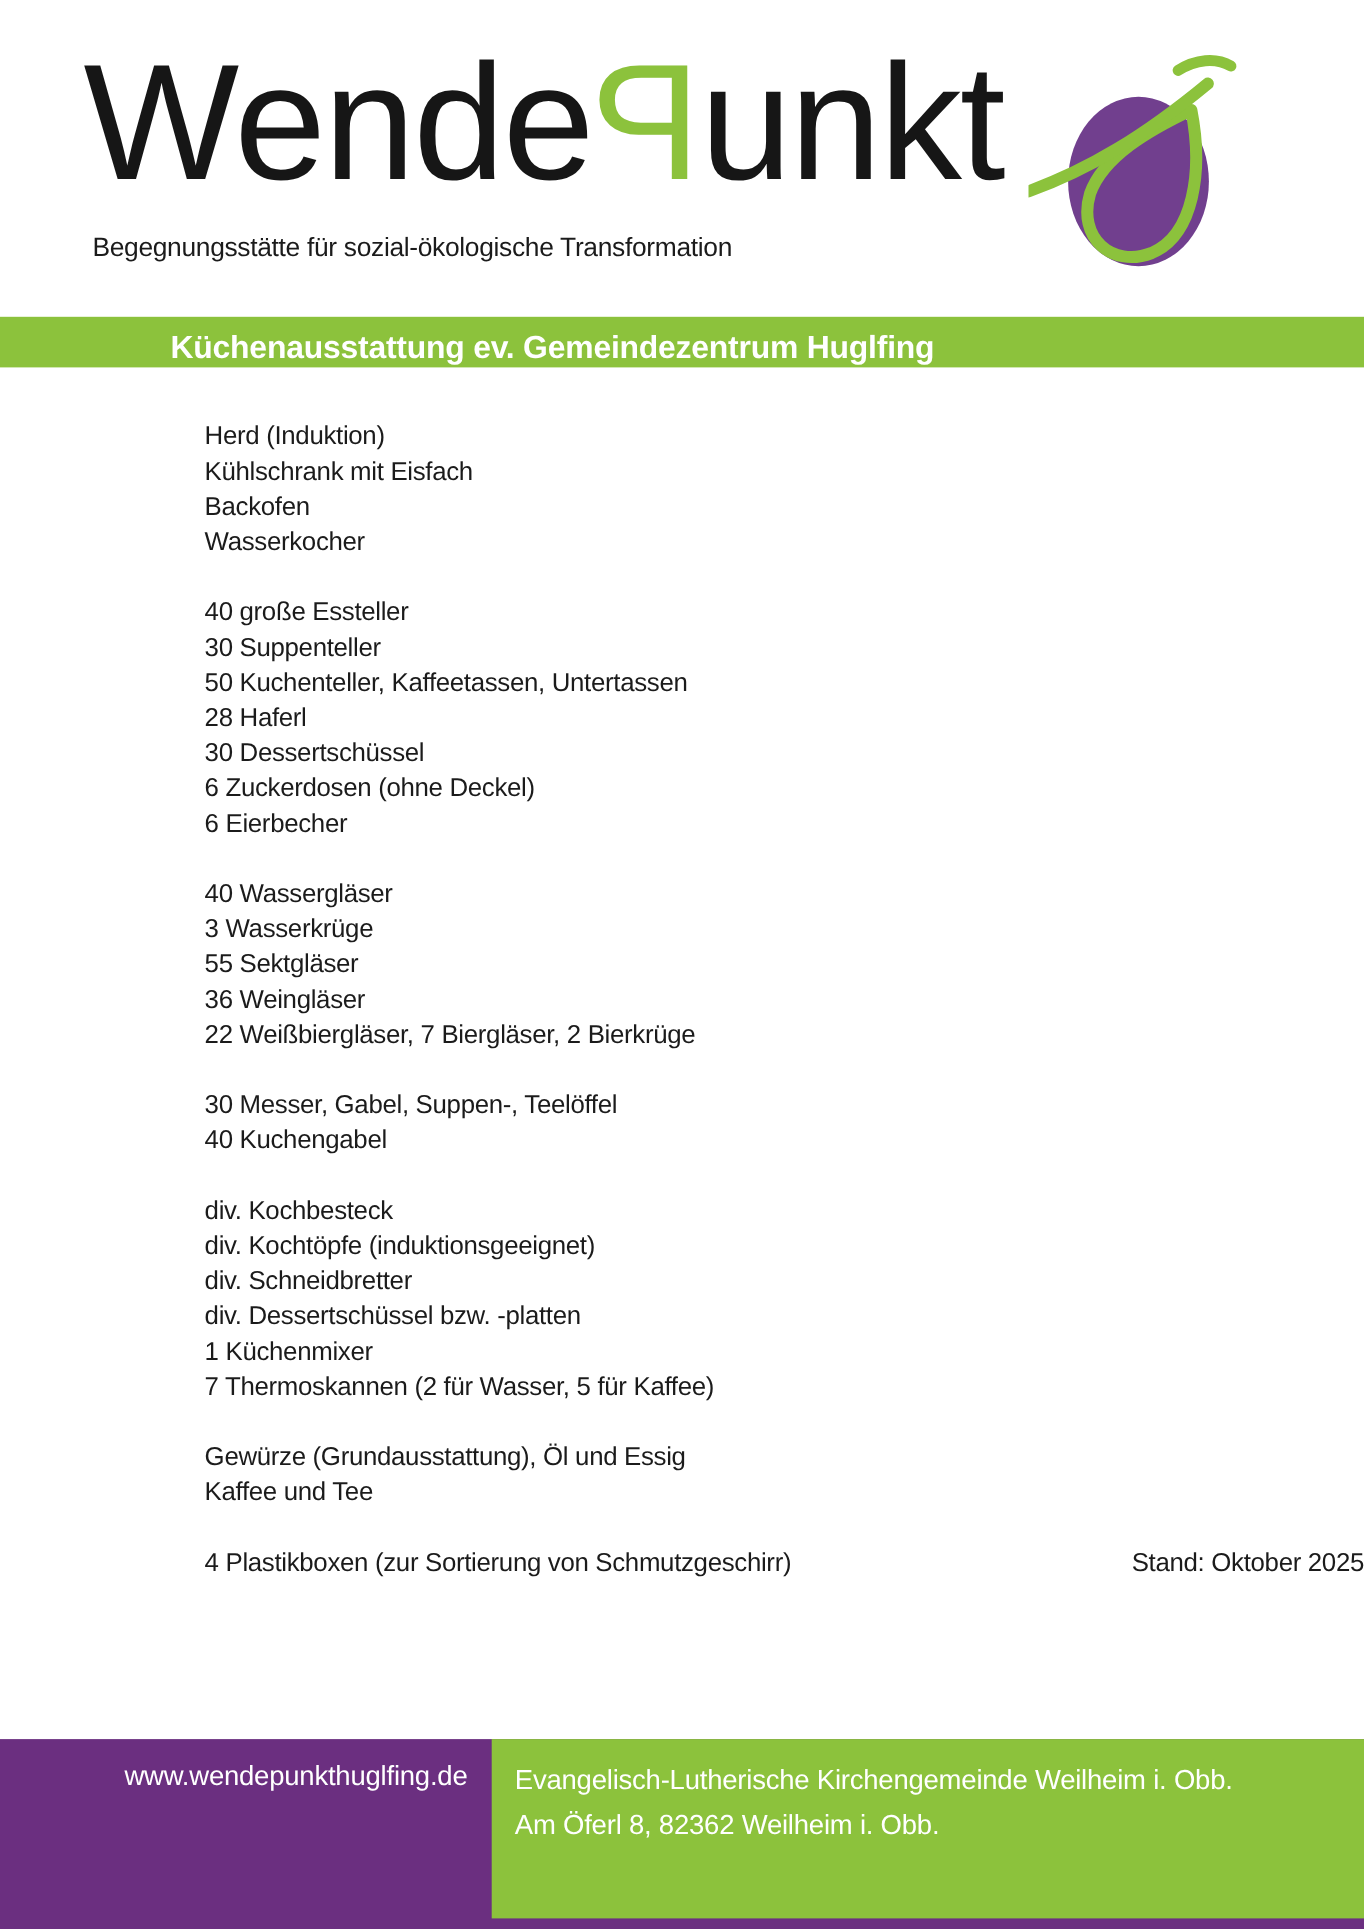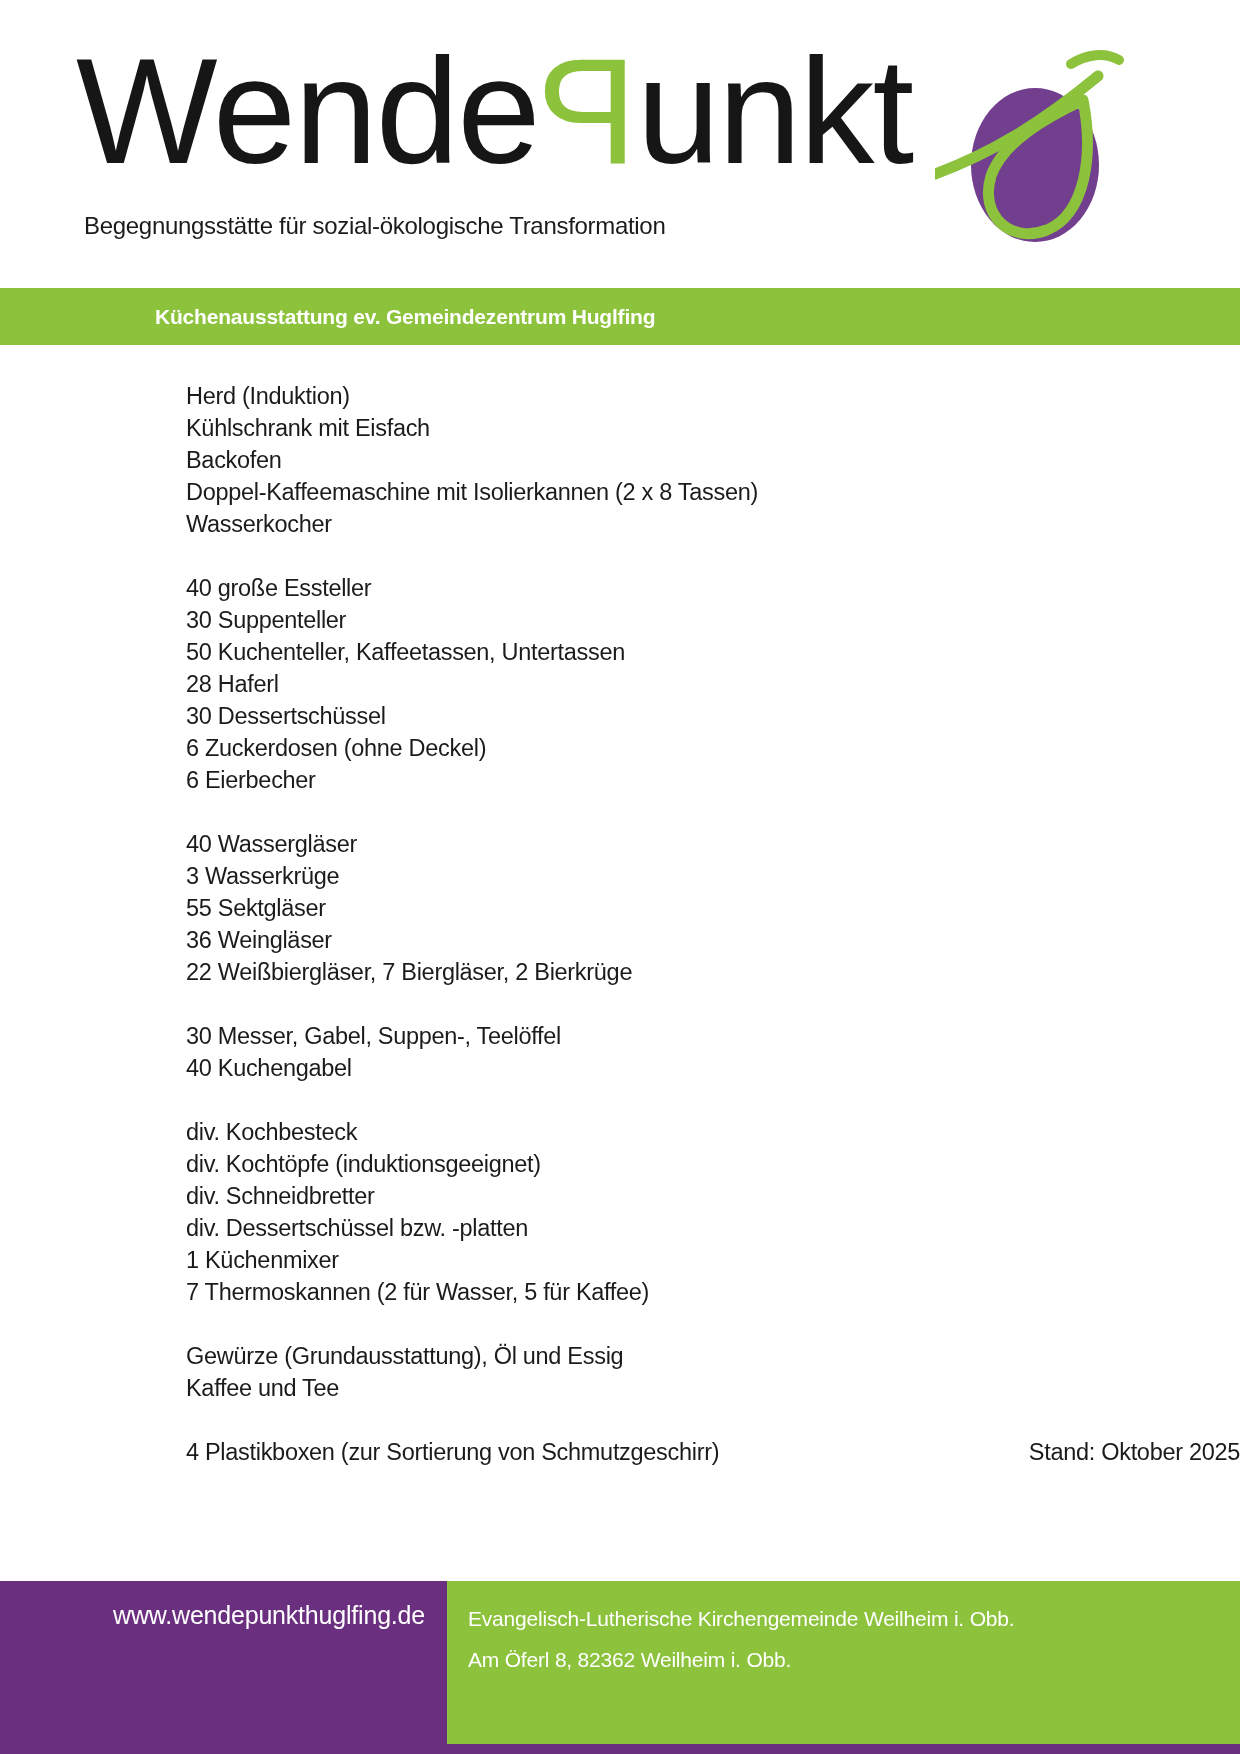--- a/index.html
+++ b/index.html
@@ -16,22 +16,22 @@
   .wordmark .accent{
     color:#8cc23c;display:inline-block;transform:scaleX(-1);
   }
   .tagline{
     position:absolute;left:84px;top:212px;
     font-size:24px;letter-spacing:-0.3px;color:#1b1b1b;white-space:nowrap;
   }
   .logo{position:absolute;left:935px;top:42px;width:210px;height:210px;}
   
   .banner{
-    position:absolute;left:0;top:288px;width:100%;height:57px;
-    background:#8cc23c;color:#ffffff;font-weight:700;font-size:21px;
+    position:absolute;left:0;top:288px;width:100%;height:46px;
+    background:#8cc23c;color:#ffffff;font-weight:700;font-size:29px;
     line-height:57px;padding-left:155px;box-sizing:border-box;
     letter-spacing:-0.2px;white-space:nowrap;
   }
   
   .list{position:absolute;left:186px;top:380px;right:0;}
   .line{
     font-size:23.5px;line-height:32px;letter-spacing:-0.3px;
     white-space:nowrap;color:#1b1b1b;
   }
   .section{margin-bottom:32px;}
@@ -43,21 +43,21 @@
   }
   .footer-green{
     position:absolute;left:447px;top:0;right:0;height:163px;background:#8cc23c;
   }
   .site{
     position:absolute;left:0;top:0;width:447px;box-sizing:border-box;
     text-align:right;padding:20px 22px 0 0;color:#ffffff;
     font-size:25px;letter-spacing:-0.2px;white-space:nowrap;
   }
   .org{
-    padding:17px 0 0 21px;color:#ffffff;font-size:21px;line-height:41px;
+    padding:17px 0 0 21px;color:#ffffff;font-size:25px;line-height:41px;
     letter-spacing:-0.2px;white-space:nowrap;
   }
 </style>
 </head>
 <body>
 
 <div class="page">
 
   <div class="wordmark">
     <span>Wende</span><span class="accent">P</span><span>unkt</span>
@@ -75,21 +75,20 @@
   <div class="banner">
     <span>Küchenausstattung ev. Gemeindezentrum Huglfing</span>
   </div>
 
   <div class="list">
     <div id="sections-holder">
         <div class="section">
           <div class="line">Herd (Induktion)</div>
           <div class="line">Kühlschrank mit Eisfach</div>
           <div class="line">Backofen</div>
-          <div class="line">Doppel-Kaffeemaschine mit Isolierkannen (2 x 8 Tassen)</div>
           <div class="line">Wasserkocher</div>
         </div>
         <div class="section">
           <div class="line">40 große Essteller</div>
           <div class="line">30 Suppenteller</div>
           <div class="line">50 Kuchenteller, Kaffeetassen, Untertassen</div>
           <div class="line">28 Haferl</div>
           <div class="line">30 Dessertschüssel</div>
           <div class="line">6 Zuckerdosen (ohne Deckel)</div>
           <div class="line">6 Eierbecher</div>

